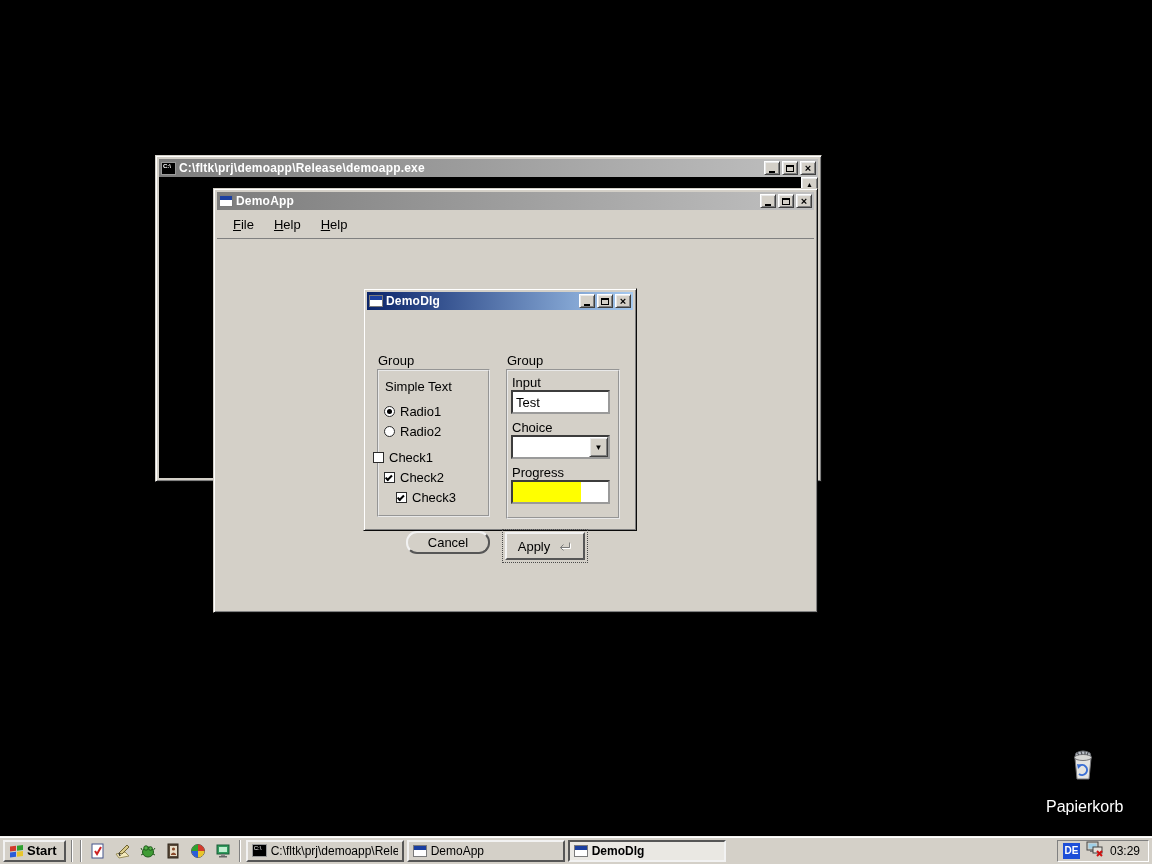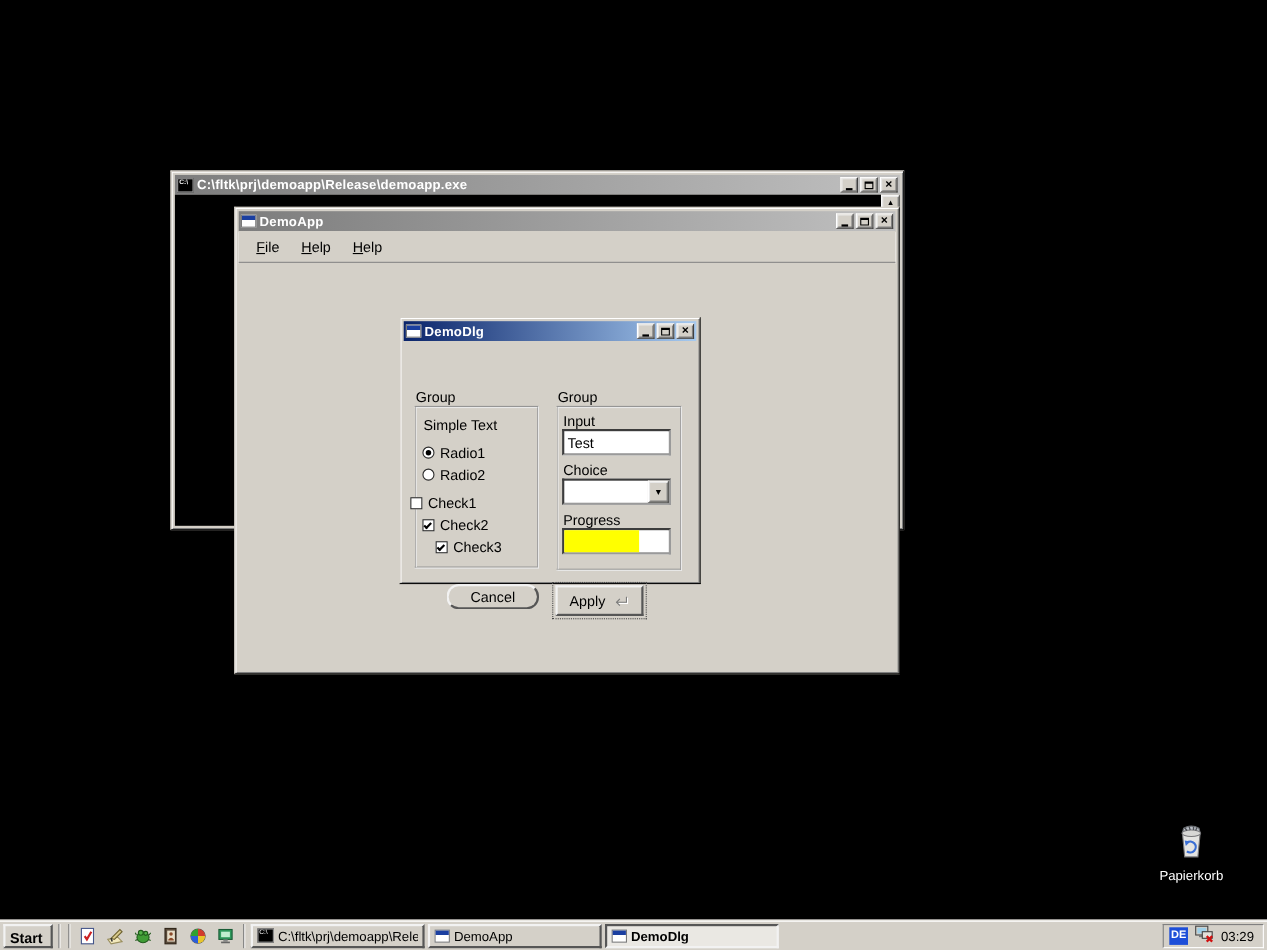--- a/index.html
+++ b/index.html
@@ -138,21 +138,21 @@
     background:#d4d0c8; border-top:1px solid #f4f2ee;
     box-shadow: inset 0 1px 0 #ffffff;
     display:flex; align-items:center; gap:3px;
     padding:0 3px; z-index:10;
   }
   .start-btn {
     height:22px; padding:0 7px 0 4px;
     background:#d4d0c8;
     border:2px solid; border-color:#f2f2f2 #565656 #565656 #f2f2f2;
     display:flex; align-items:center; gap:3px;
-    font-weight:bold; font-size:13px; font-family:inherit;flex-direction:column;
+    font-weight:bold; font-size:13px; font-family:inherit;
   }
   .tb-divider { width:2px; height:22px; border-left:1px solid #808080; border-right:1px solid #ffffff; margin:0 2px; }
   .ql-btn { width:22px; height:22px; display:flex; align-items:center; justify-content:center; background:transparent; border:none; }
   .task-btn {
     width:158px; height:22px;
     background:#d4d0c8;
     border:2px solid; border-color:#f2f2f2 #565656 #565656 #f2f2f2;
     display:flex; align-items:center; gap:4px;
     padding:0 4px; font-size:12px; font-family:inherit;
     white-space:nowrap; overflow:hidden; text-align:left;
@@ -170,21 +170,21 @@
   }
   .kbd-ind {
     width:17px; height:16px; background:#1d4ed8; color:#fff;
     font-size:10px; font-weight:bold;
     display:flex; align-items:center; justify-content:center;text-align:center;
   }
 
   
   #recycle-bin { position:absolute; left:1046px; top:748px; width:74px; text-align:center; z-index:0; }
   #recycle-bin .icon { display:inline-block; }
-  #recycle-bin .lbl { color:#fff; font-size:12px; margin-top:2px; }
+  #recycle-bin .lbl { color:#fff; font-size:16px; margin-top:12px; }
 </style>
 </head>
 <body>
 
 <div class="win" id="console-window">
   <div class="titlebar inactive">
     <span class="consicon">C:\</span>
     <span class="tb-title">C:\fltk\prj\demoapp\Release\demoapp.exe</span>
     <span class="tb-btns">
       <span class="ctl">

